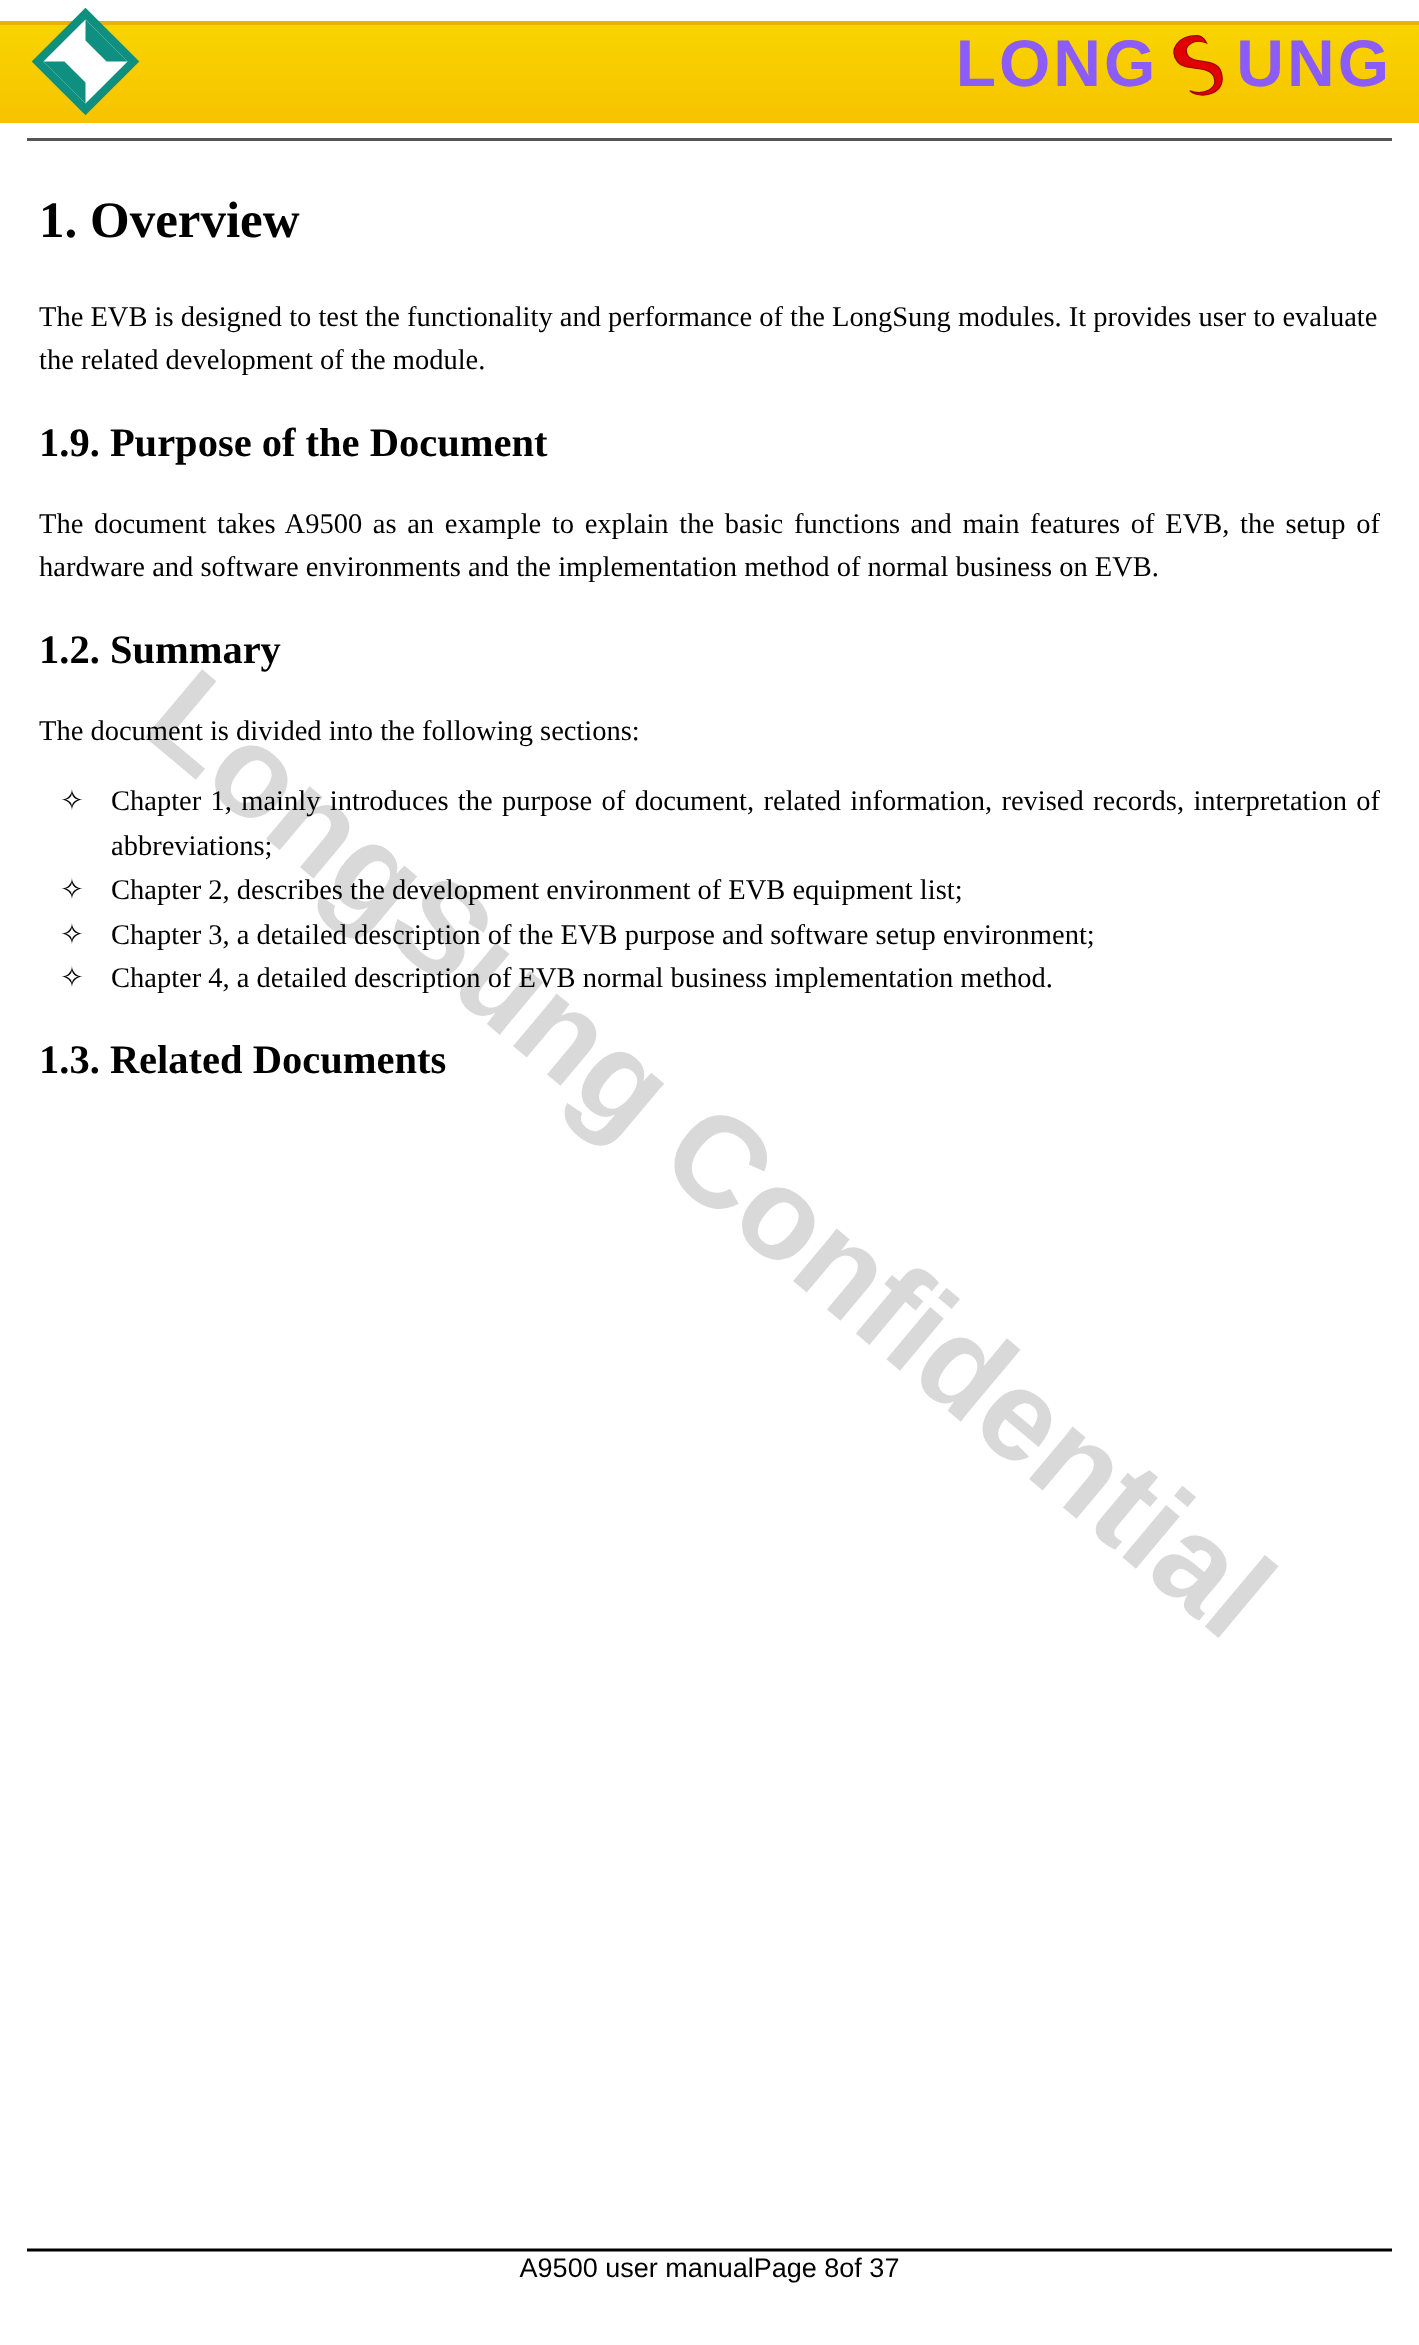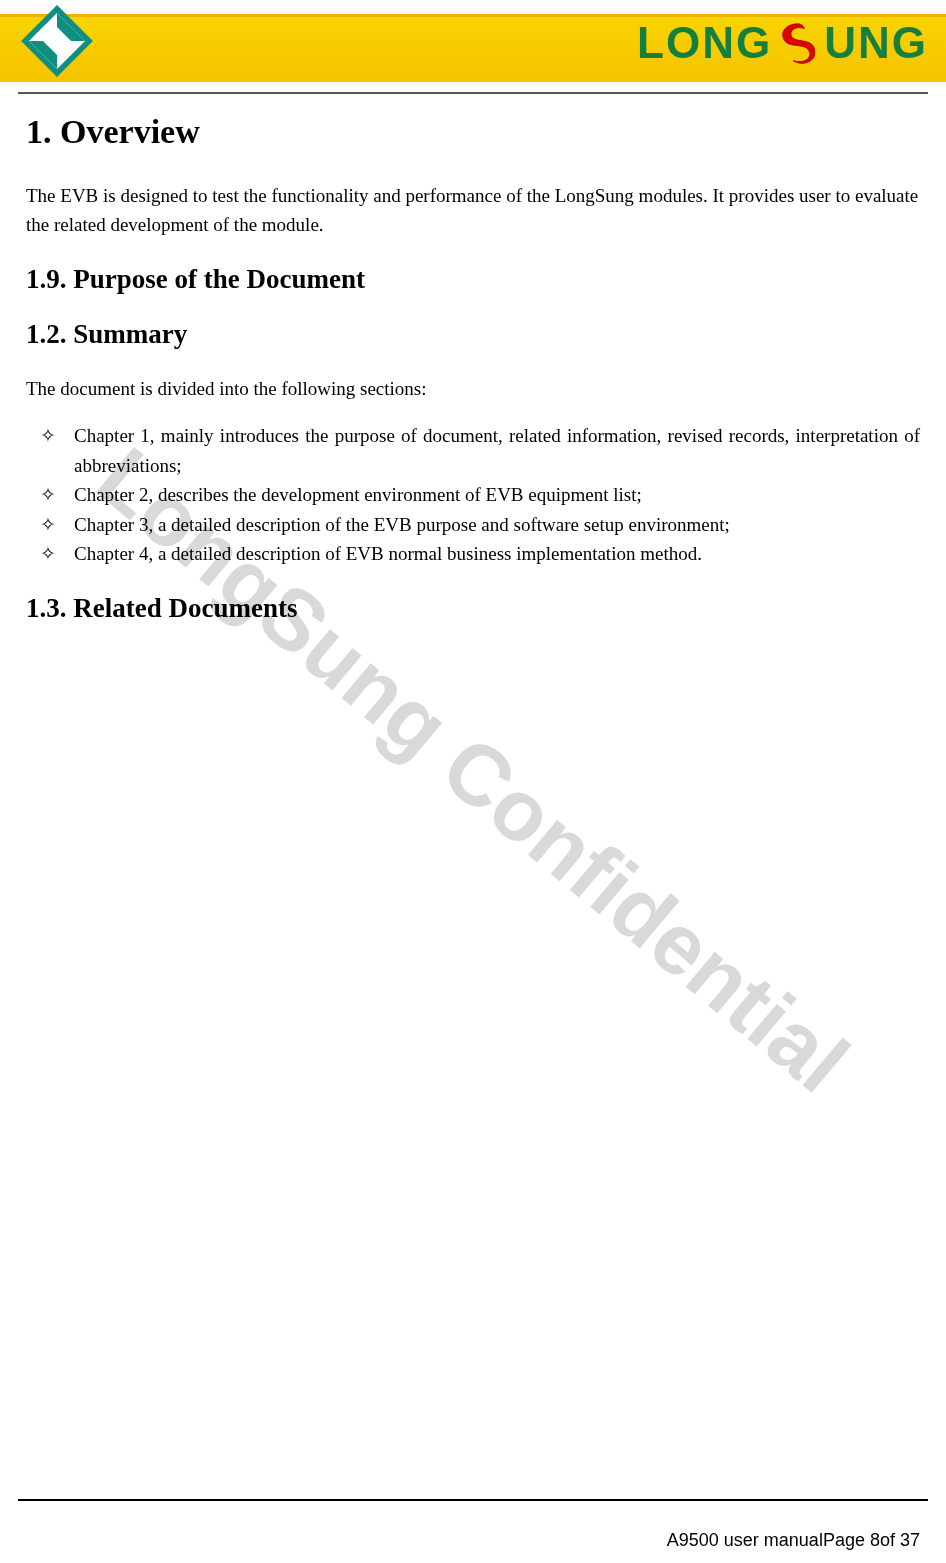--- a/index.html
+++ b/index.html
@@ -35,21 +35,21 @@
       z-index: 2;
     }
     .logo-wordmark {
       position: absolute;
       top: 18px;
       right: 18px;
       font-family: Arial, sans-serif;
       font-weight: 900;
       font-size: 44px;
       letter-spacing: 2px;
-      color: #15803d;
+      color: #8b5cf6;
       display: flex;
       align-items: center;
       z-index: 2;
     }
     .logo-wordmark .red-swirl {
       display: inline-flex;
       margin: 0 2px;
     }
     .hr-sep {
       position: absolute;
@@ -61,21 +61,21 @@
     }
     .content {
       padding: 18px 26px 0 26px;
       font-size: 19px;
       color: #000;
       position: relative;
     }
     h1 {
       font-size: 34px;
       font-weight: bold;
-      margin-top: 0;
+      margin-top: 16px;
       margin-bottom: 30px;
     }
     h2 {
       font-size: 27px;
       font-weight: bold;
       margin-top: 24px;
       margin-bottom: 24px;
     }
     p {
       line-height: 1.55;
@@ -119,25 +119,25 @@
     .footer-sep {
       position: absolute;
       bottom: 62px;
       left: 18px;
       right: 18px;
       height: 2px;
       background: #000;
     }
     .footer {
       position: absolute;
-      bottom: 12px;
+      bottom: 40px;
       left: 26px;
       right: 26px;
       display: flex;
-      justify-content: flex-end;
+      justify-content: center;
       font-family: Verdana, Arial, sans-serif;
       font-size: 18px;
       color: #000;
     }
   </style>
 </head>
 <body>
 
 <div class="header-band">
   <div class="yellow-band"></div>
@@ -167,20 +167,21 @@
 <div class="watermark">LongSung Confidential</div>
 
 <div class="content">
 
   <h1>1. Overview</h1>
 
   <p>The EVB is designed to test the functionality and performance of the LongSung modules. It provides user to evaluate the related development of the module.</p>
 
   <h2>1.9. Purpose of the Document</h2>
 
+  <p class="justify">The document takes A9500 as an example to explain the basic functions and main features of EVB, the setup of hardware and software environments and the implementation method of normal business on EVB.</p>
 
   <h2>1.2. Summary</h2>
 
   <p>The document is divided into the following sections:</p>
 
   <ul class="diamond">
     <li>Chapter 1, mainly introduces the purpose of document, related information, revised records, interpretation of abbreviations;</li>
     <li>Chapter 2, describes the development environment of EVB equipment list;</li>
     <li>Chapter 3, a detailed description of the EVB purpose and software setup environment;</li>
     <li>Chapter 4, a detailed description of EVB normal business implementation method.</li>

